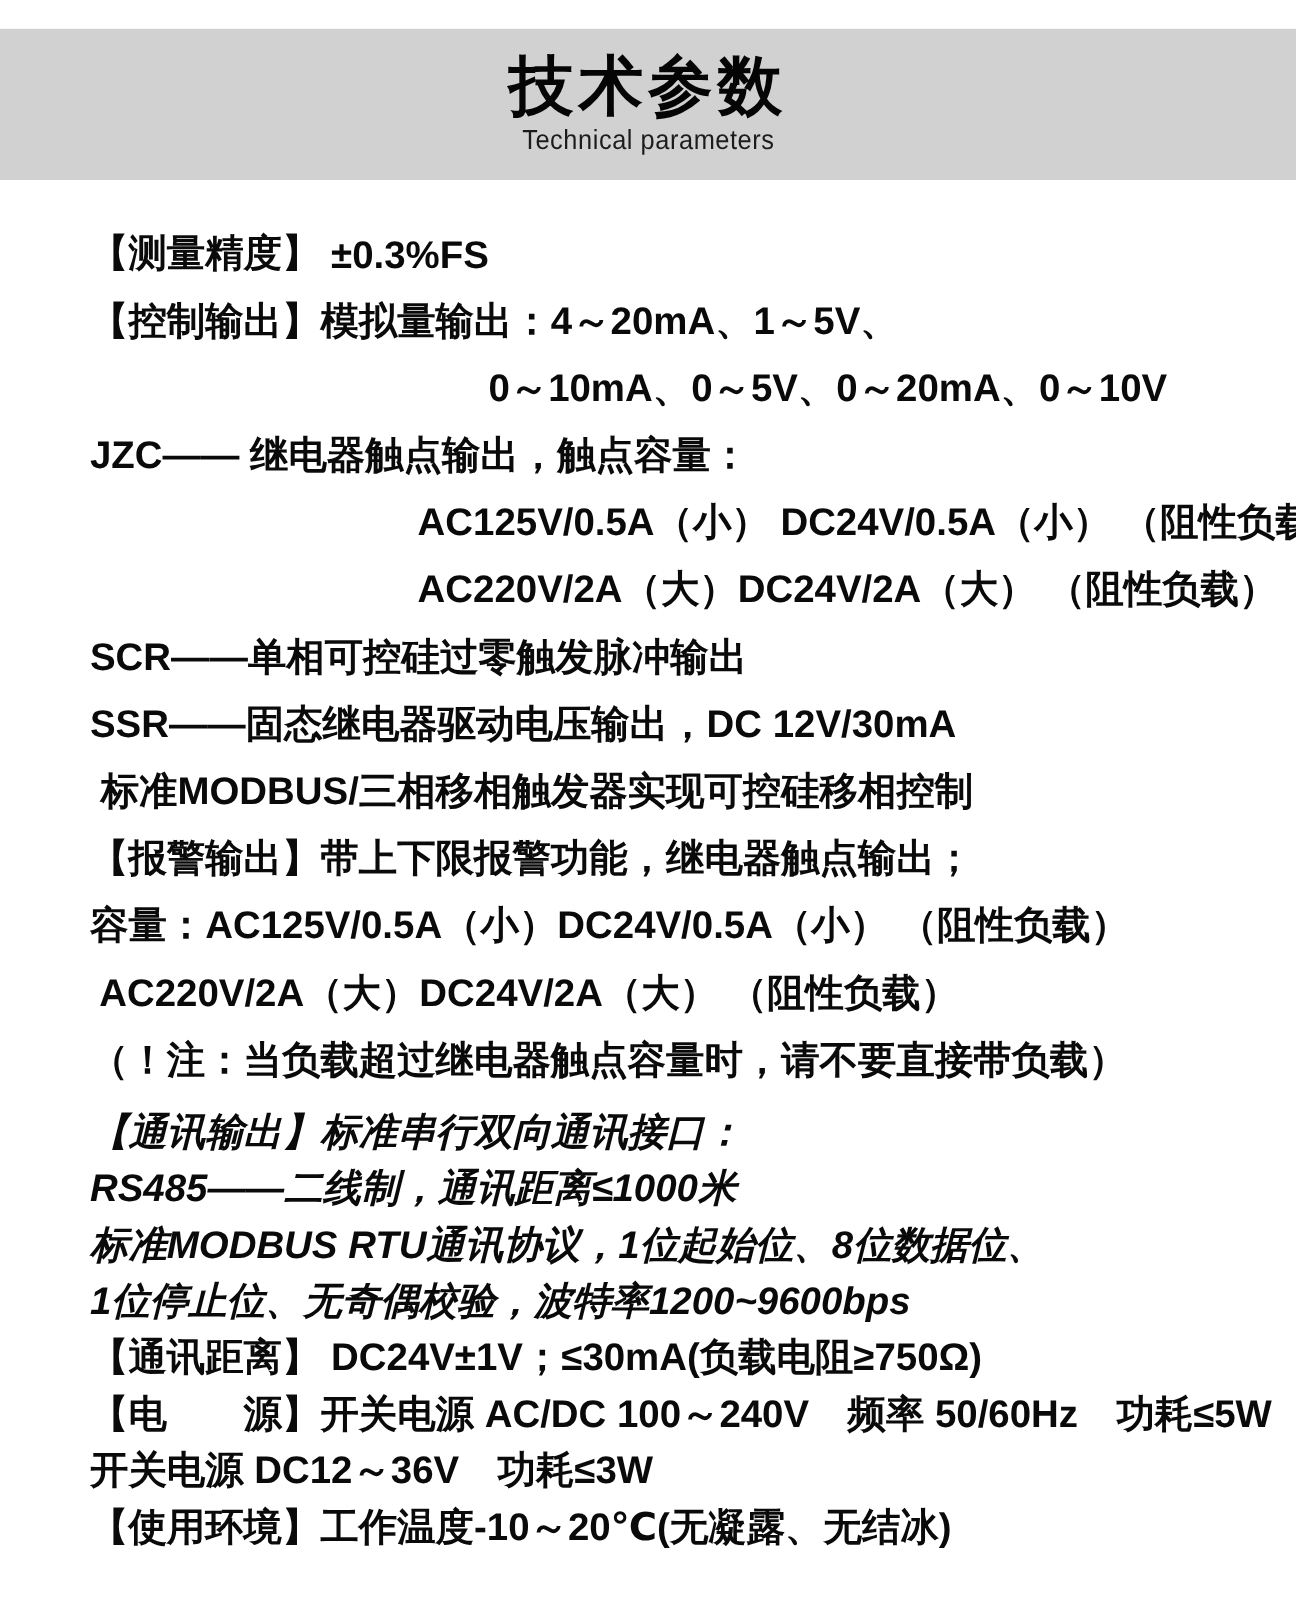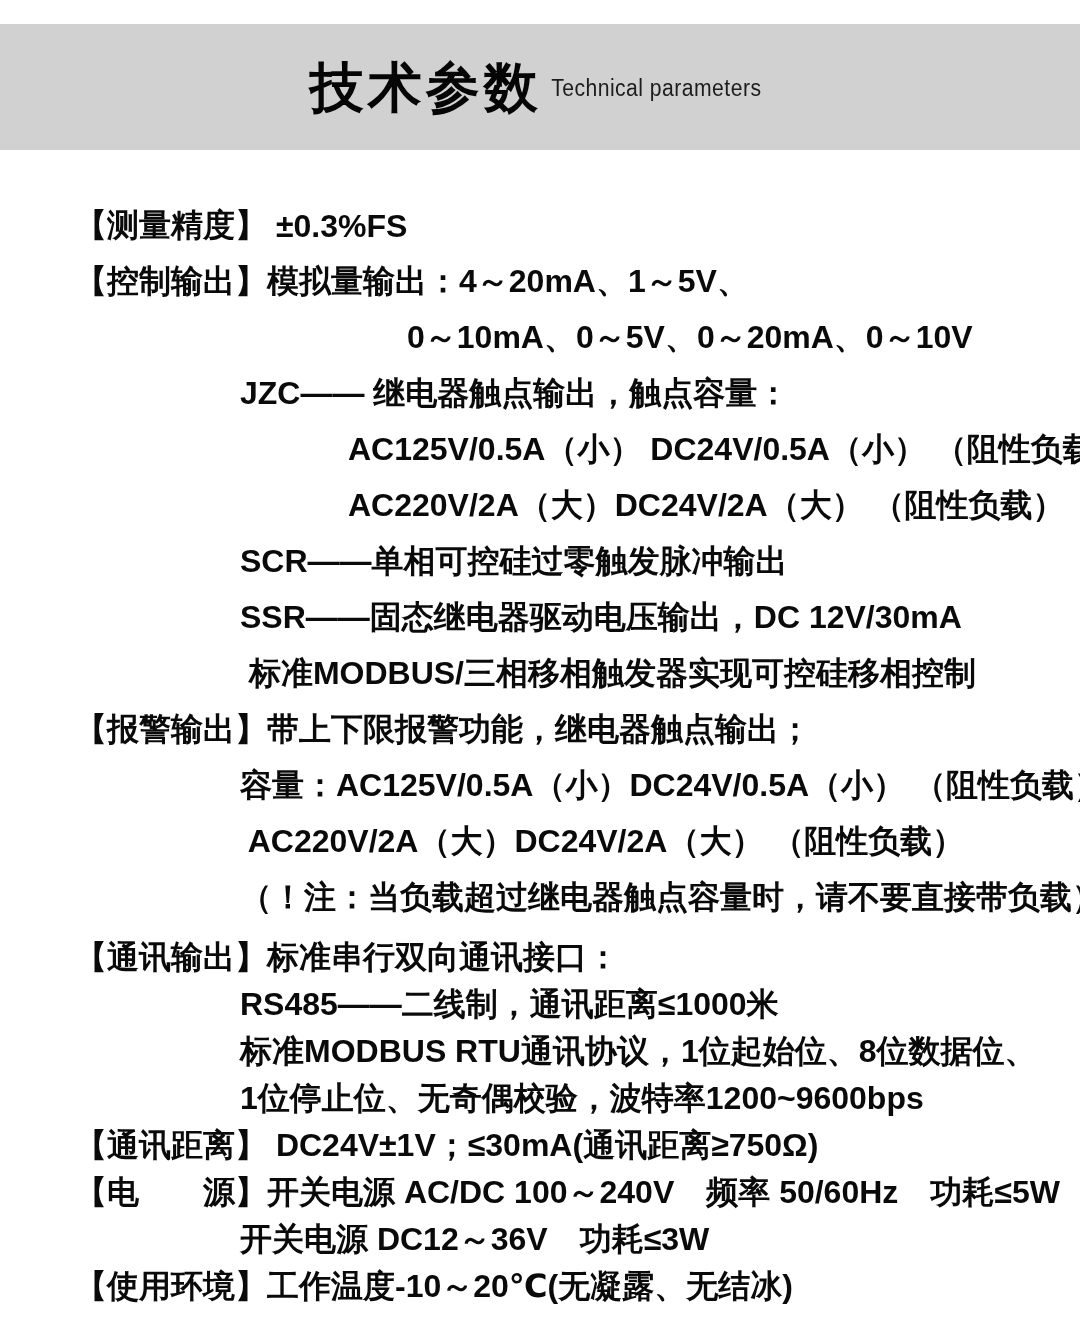--- a/index.html
+++ b/index.html
@@ -14,20 +14,21 @@
     font-family: "Liberation Sans", "DejaVu Sans", sans-serif;
     overflow: hidden;
   }
 
   
   .banner {
     margin-top: 24px;
     height: 126px;
     background: var(--banner-bg, #d1d1d1);
     display: flex;
+    flex-direction: column;
     align-items: center;
     justify-content: center;
   }
   .banner h1 {
     margin: 0;
     font-size: 54px;
     line-height: 1.05;
     font-weight: 900;
     letter-spacing: 4px;
     color: #050505;
@@ -37,46 +38,46 @@
     font-size: 23px;
     font-weight: 400;
     letter-spacing: 0.5px;
     color: #1c1c1c;
     transform: scaleX(0.92);
   }
 
   
   .params {
     box-sizing: border-box;
-    padding: 48px 20px 0 75px;
+    padding: 34px 20px 0 75px;
     font-size: 32px;
     font-weight: 600;
   }
   .param-line {
     display: flex;
     align-items: center;
     height: 56px;
     white-space: pre;
   }
   .param-label {
     flex: 0 0 auto;
     min-width: 160px;
     white-space: pre;
   }
   .param-text {
     flex: 0 0 auto;
     white-space: pre;
   }
-  .indent-1 .param-text { margin-left: 165px; }
+  .indent-1 .param-text { }
   .indent-2 .param-text { margin-left: 273px; }
   .indent-3 .param-text { margin-left: 332px; }
 
   
   .params section:nth-of-type(n+4) .param-line { height: 47px; }
-  .params section:nth-of-type(4) { margin-top: 8px; }
+  .params section:nth-of-type(4) { margin-top: 8px; font-style: italic; }
 </style>
 </head>
 <body style="--banner-bg: #d1d1d1; --page-bg: #ffffff; --text-color: #0a0a0a;">
 
 <header class="banner">
   <h1>技术参数</h1>
   <div class="subtitle">Technical parameters</div>
 </header>
 
 <main class="params">
@@ -99,21 +100,21 @@
       <div class="param-line indent-1"><span class="param-text"> AC220V/2A（大）DC24V/2A（大） （阻性负载）</span></div>
       <div class="param-line indent-1"><span class="param-text">（！注：当负载超过继电器触点容量时，请不要直接带负载）</span></div>
     </section>
     <section class="param-section">
       <div class="param-line"><span class="param-label">【通讯输出】</span><span class="param-text">标准串行双向通讯接口：</span></div>
       <div class="param-line indent-1"><span class="param-text">RS485——二线制，通讯距离≤1000米</span></div>
       <div class="param-line indent-1"><span class="param-text">标准MODBUS RTU通讯协议，1位起始位、8位数据位、</span></div>
       <div class="param-line indent-1"><span class="param-text">1位停止位、无奇偶校验，波特率1200~9600bps</span></div>
     </section>
     <section class="param-section">
-      <div class="param-line"><span class="param-label">【通讯距离】</span><span class="param-text"> DC24V±1V；≤30mA(通讯距离≥750Ω)</span></div>
+      <div class="param-line"><span class="param-label">【通讯距离】</span><span class="param-text"> DC24V±1V；≤30mA(负载电阻≥750Ω)</span></div>
     </section>
     <section class="param-section">
       <div class="param-line"><span class="param-label">【电　　源】</span><span class="param-text">开关电源 AC/DC 100～240V　频率 50/60Hz　功耗≤5W</span></div>
       <div class="param-line indent-1"><span class="param-text">开关电源 DC12～36V　功耗≤3W</span></div>
     </section>
     <section class="param-section">
       <div class="param-line"><span class="param-label">【使用环境】</span><span class="param-text">工作温度-10～20℃(无凝露、无结冰)</span></div>
     </section>
   </main>
 

